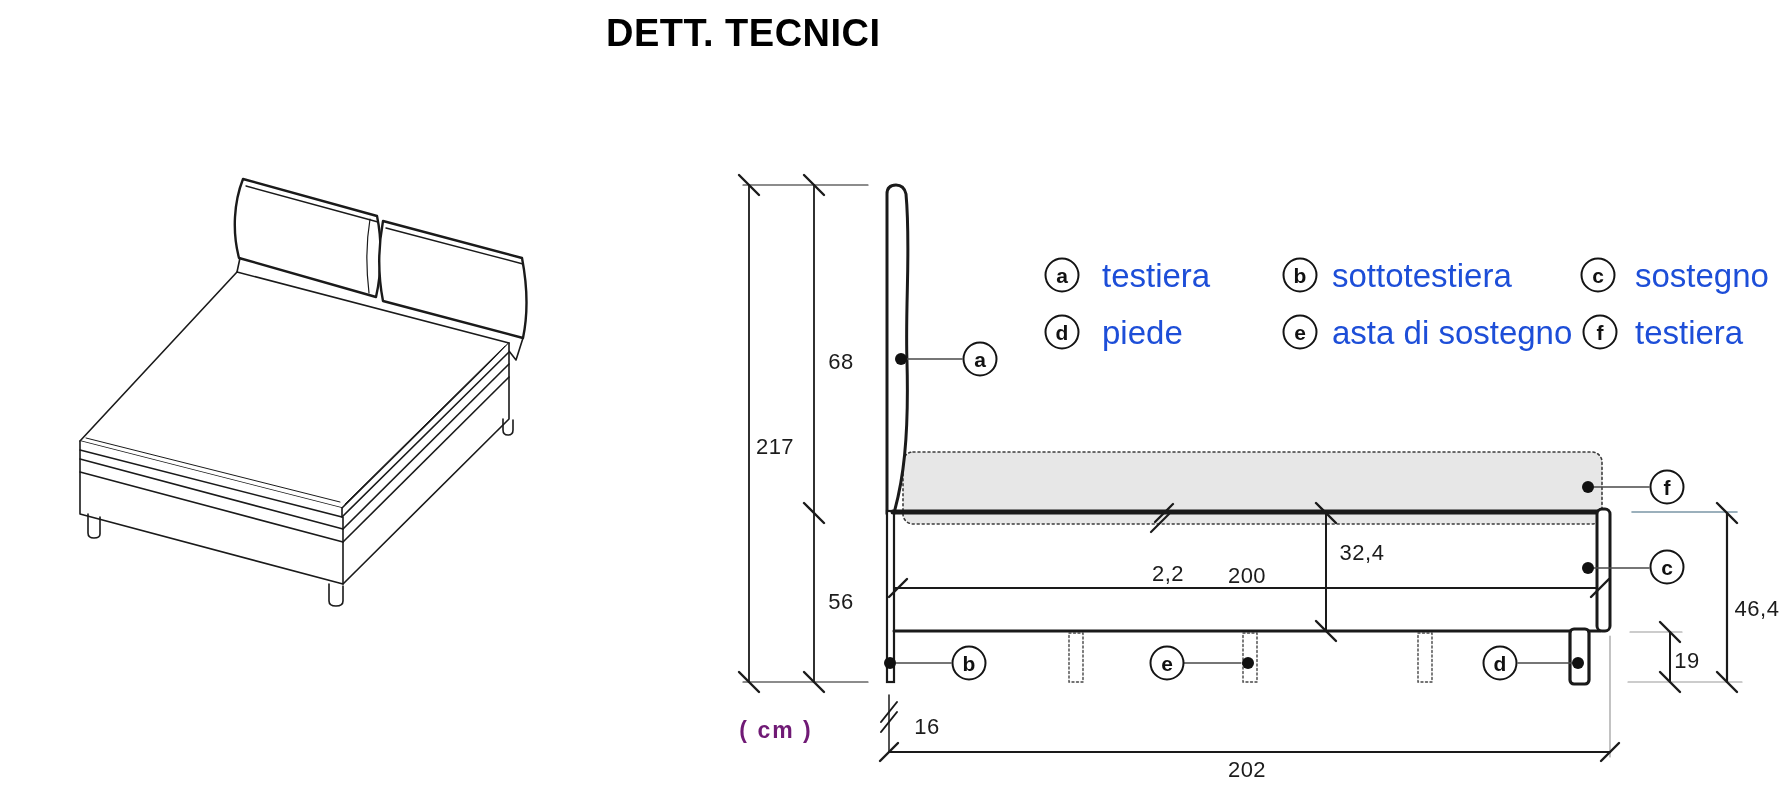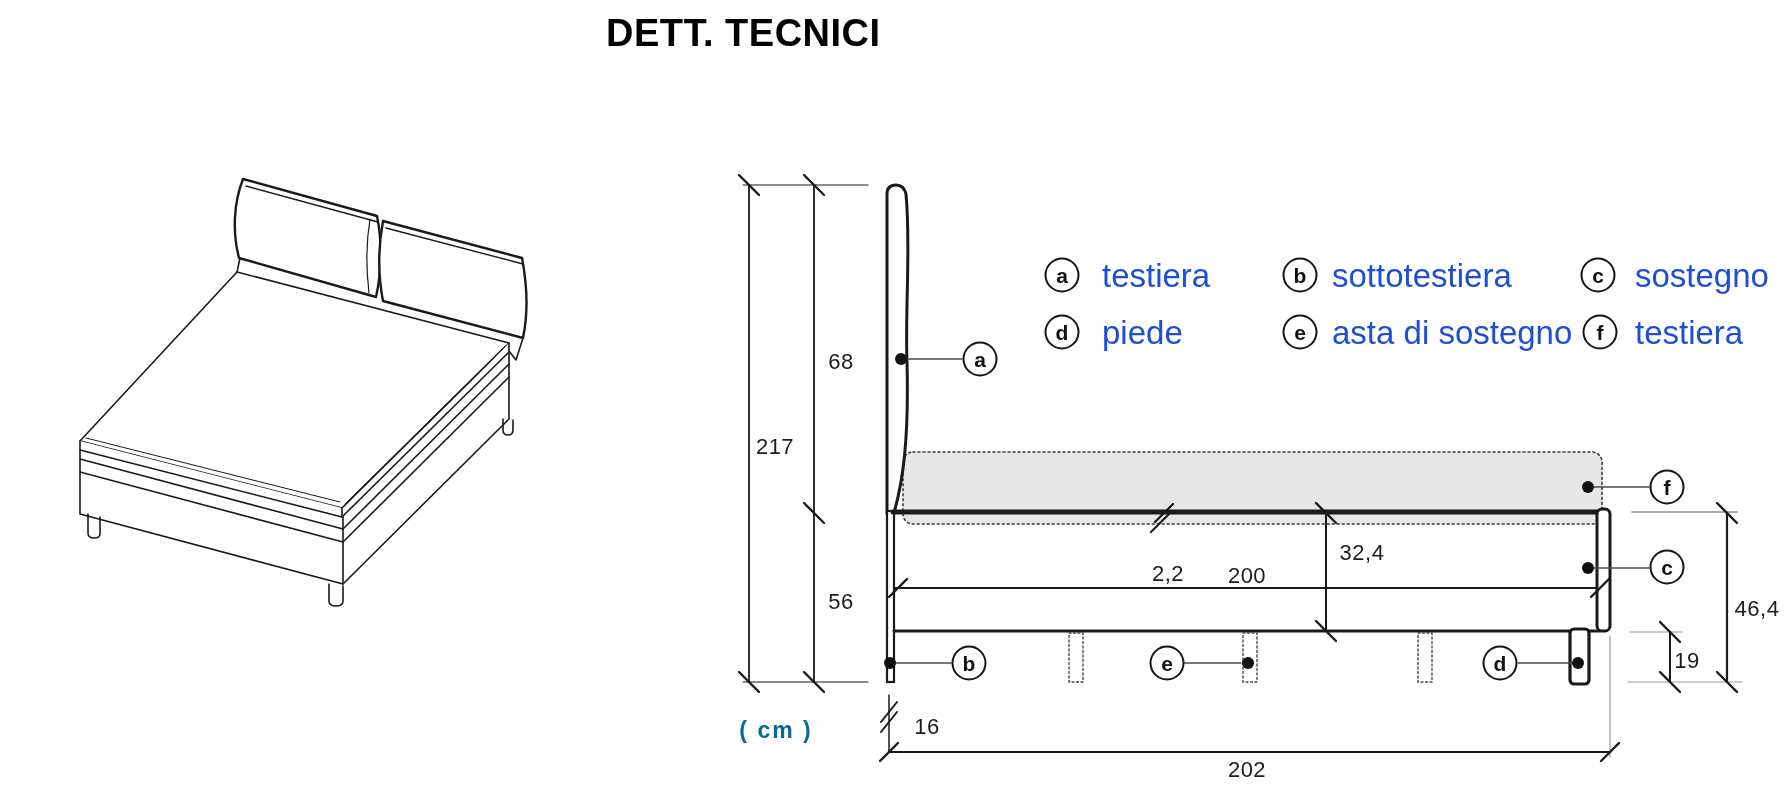--- a/index.html
+++ b/index.html
@@ -10,21 +10,21 @@
   .abs{position:absolute;}
   .title{
     font-size:38px;font-weight:700;color:#000;letter-spacing:.5px;
     text-align:left;width:520px;left:606px;top:12px;
   }
   .dim{
     font-size:22px;font-weight:400;color:#1c1c1c;white-space:nowrap;
     transform:translate(-50%,-50%);letter-spacing:.5px;
   }
   .units{
-    font-size:23px;font-weight:700;color:#0369a1;white-space:nowrap;
+    font-size:23px;font-weight:700;color:#701a75;white-space:nowrap;
     transform:translate(-50%,-50%);letter-spacing:2px;
   }
   .cc{
     width:35px;height:35px;border:2.5px solid #141414;border-radius:50%;
     background:#fff;display:flex;align-items:center;justify-content:center;
     font-size:21px;font-weight:700;color:#111;box-sizing:border-box;
     transform:translate(-50%,-50%);
   }
   .legend-label{
     font-size:33px;color:#1d4ed8;white-space:nowrap;transform:translateY(-50%);

